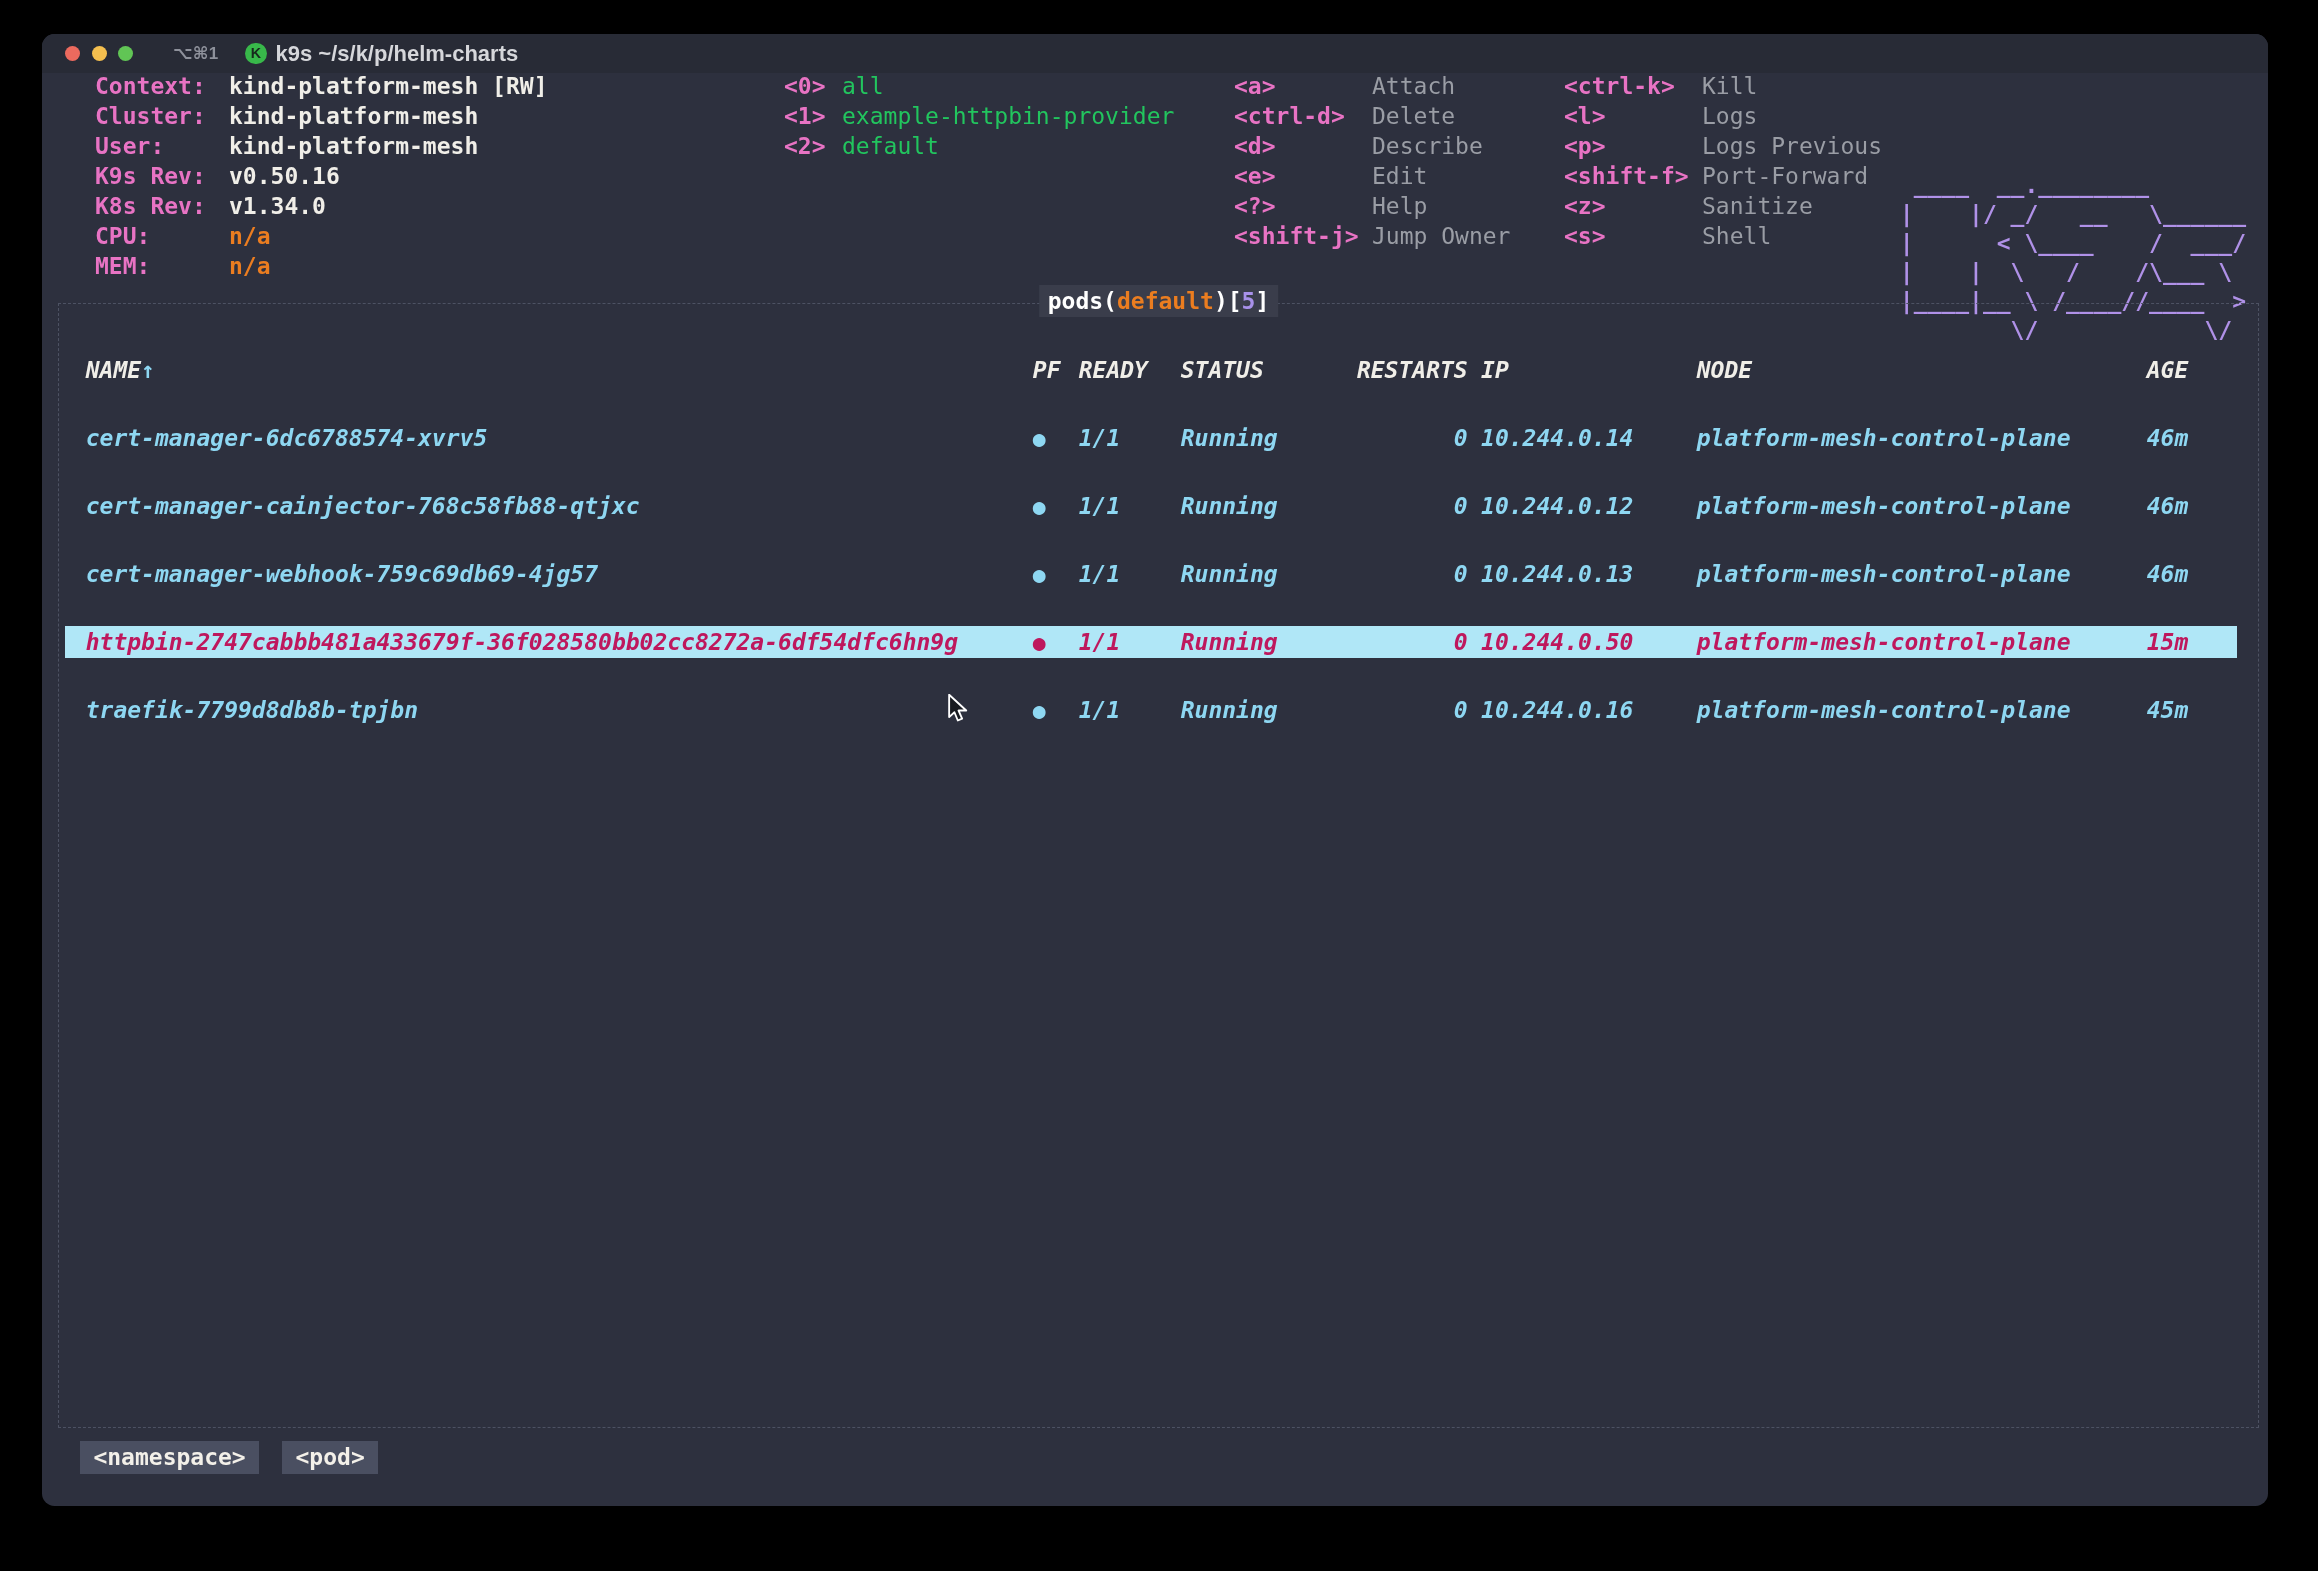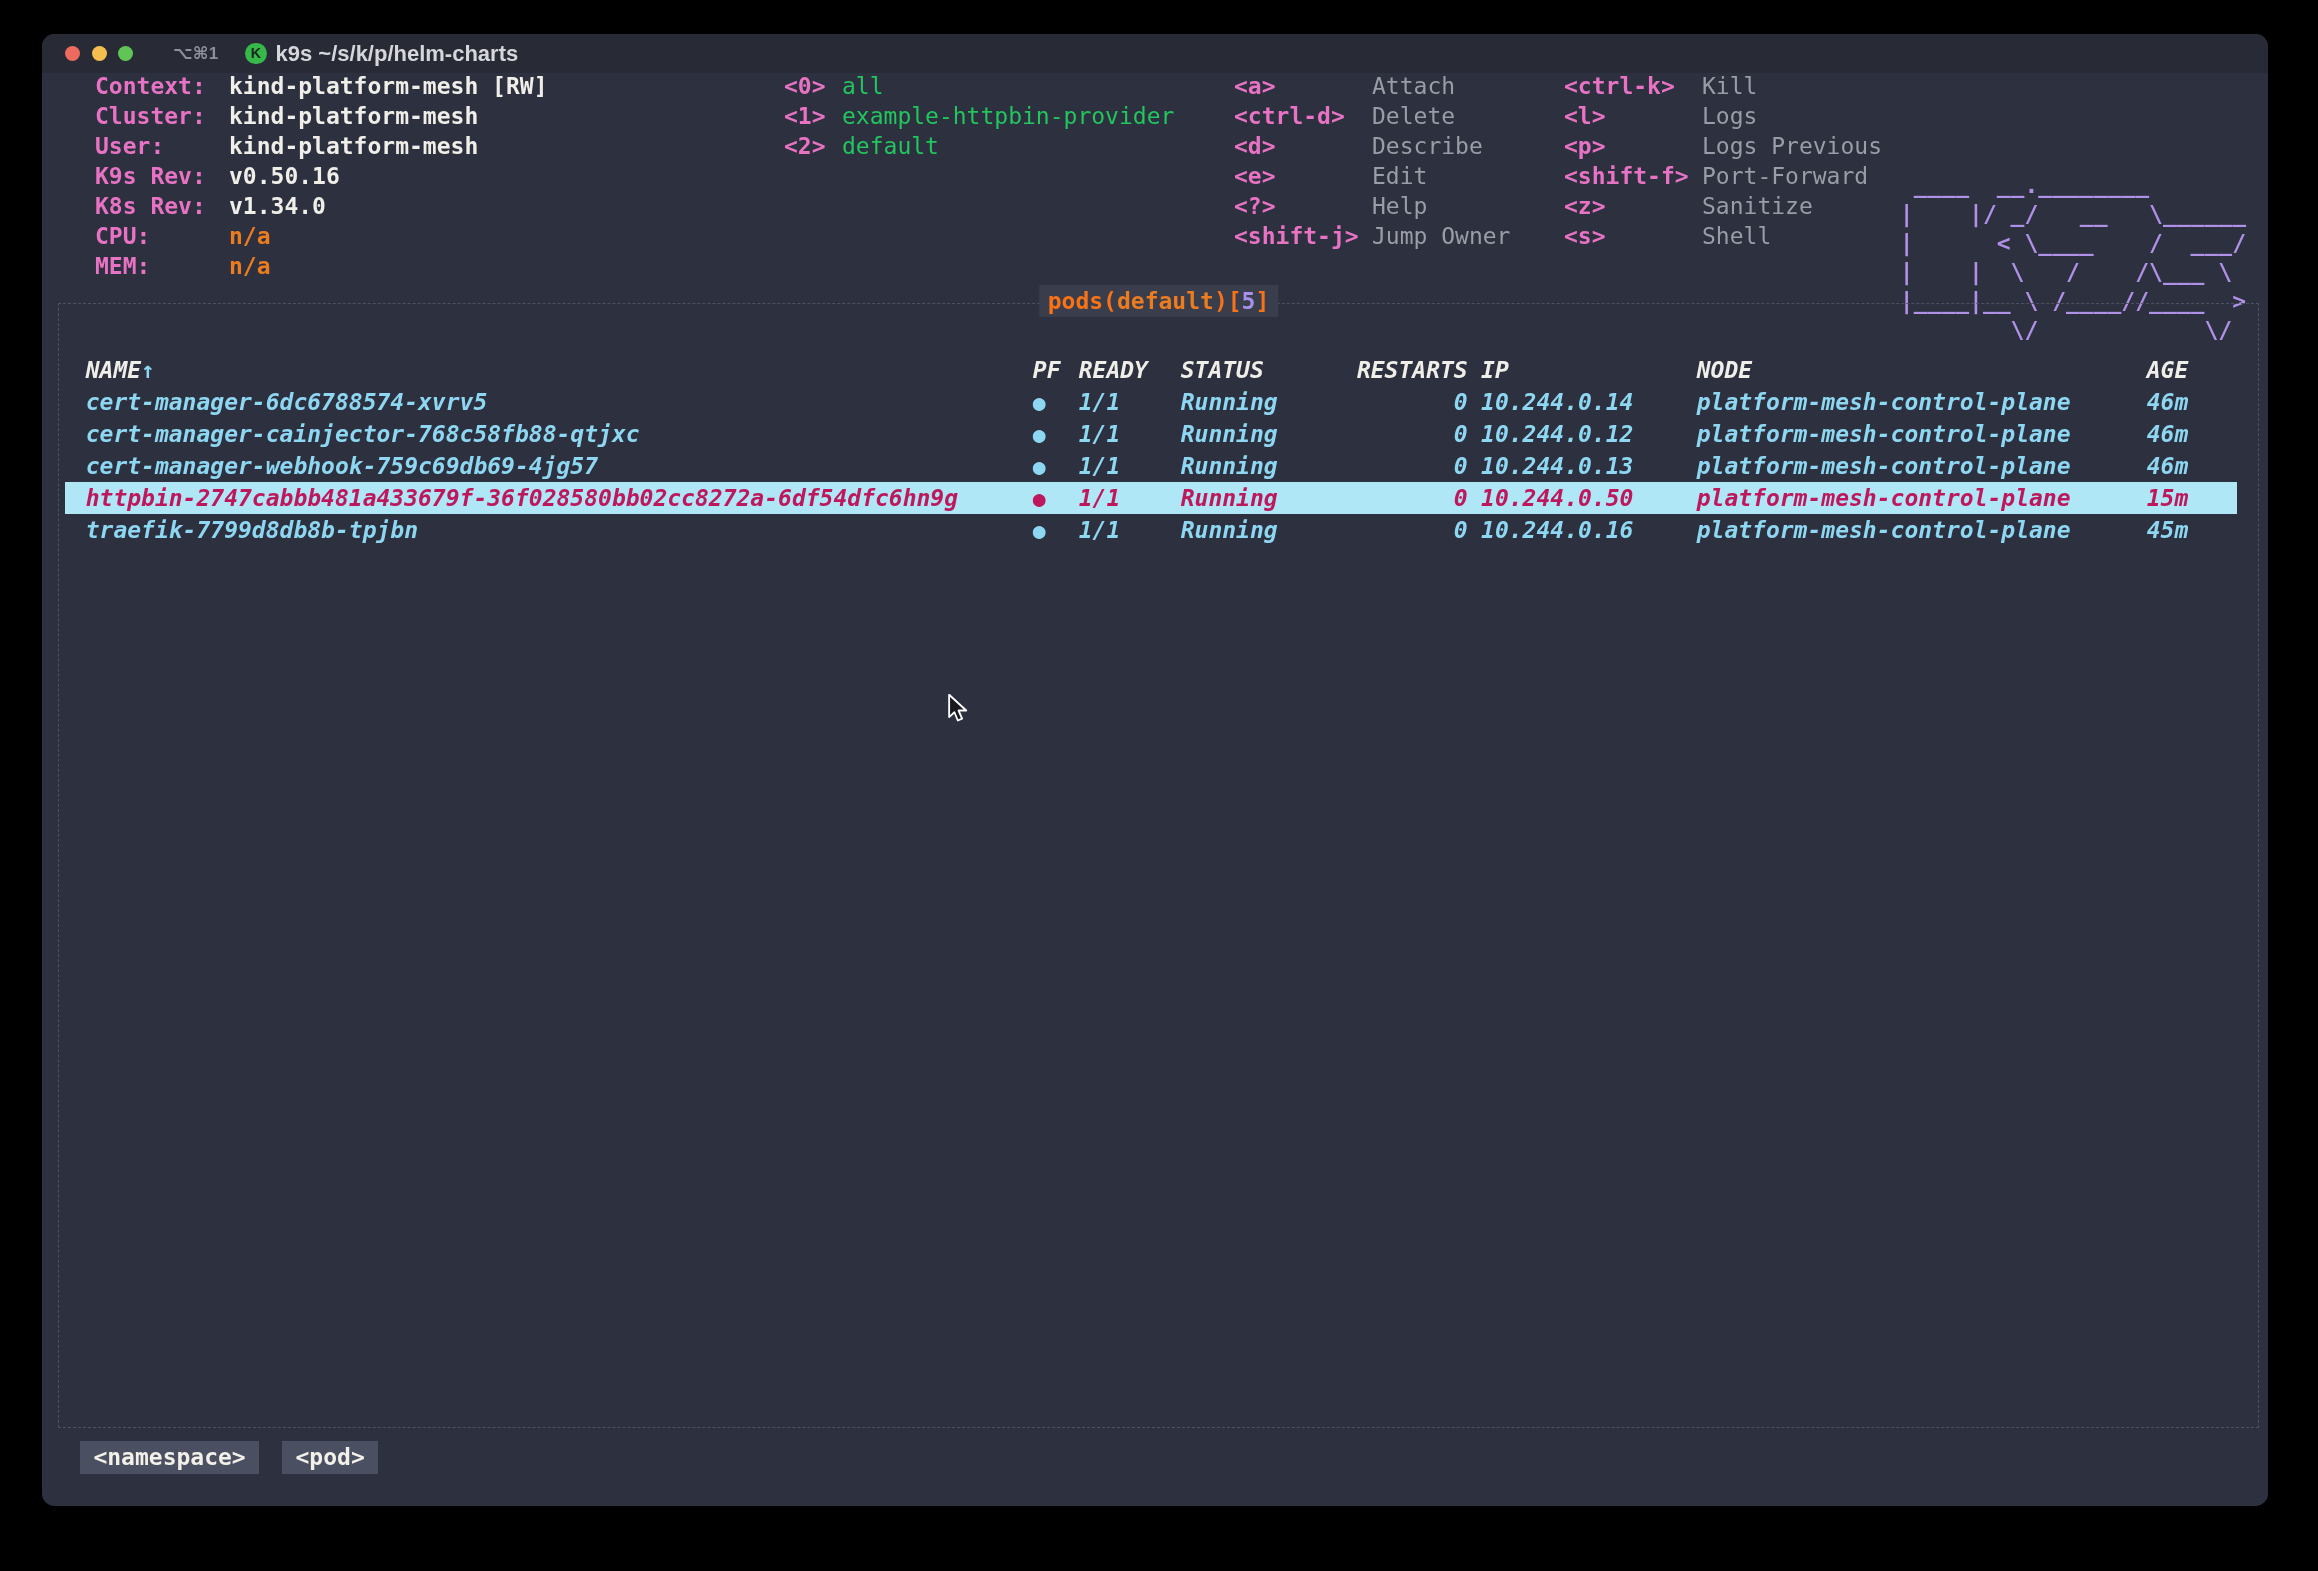--- a/index.html
+++ b/index.html
@@ -56,32 +56,32 @@
   .panel {
     position: absolute; left: 16px; top: 269px;
     width: 2201px; height: 1125px;
     border: 1.8px dashed #4d5263;
     padding-top: 50px;
   }
   .panel-title {
     position: absolute; top: -18.7px; left: 50%; transform: translateX(-50%);
     background: #3a3d4b; padding: 2.7px 9px; white-space: nowrap; z-index: 2;
   }
-  .t-w  { color: #f97316; }
+  .t-w  { color: #ffffff; }
   .t-ns { color: #eb7d20; }
   .t-ct { color: #a891ea; }
   .thead, .trow {
     display: grid;
     grid-template-columns: 940px 53px 102px 102px 185px 229px 450px 89px;
     width: 2172px; margin-left: 6.2px; padding-left: 20.5px;
     height: 32px; align-items: center; white-space: nowrap; overflow: hidden; font-style: italic;
   }
   .thead { color: #f0eee8; }
   .sort-arrow { color: #8ed7f2; }
-  .trow { color: #8ed7f2; }
+  .trow { color: #8ed7f2; margin-top: 36px; }
   .trow.selected { background: #b0e7f7; color: #be185d; }
   .cell-restarts { text-align: right; }
   .cell-ip { padding-left: 13.4px; }
   .cell-pf { padding-left: 7.1px; font-size: 21.4px; }
   
   .crumbs { position: absolute; left: 38px; top: 1407px; display: flex; gap: 23px; }
   .crumb {
     background: #4a4f61; color: #f3f0e9;
     height: 33px; line-height: 33px; padding: 0 13.4px;
   }

